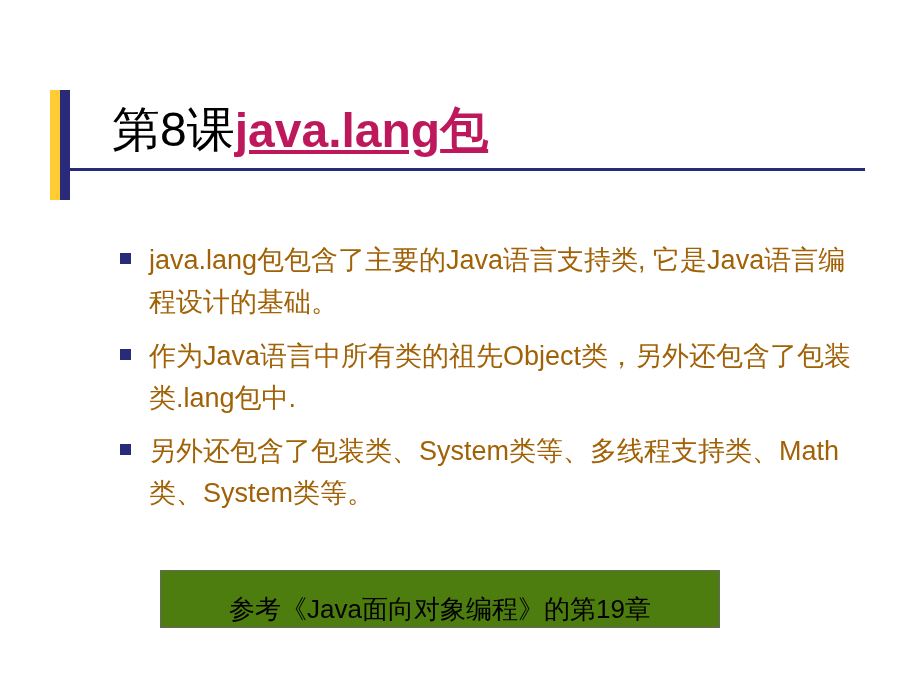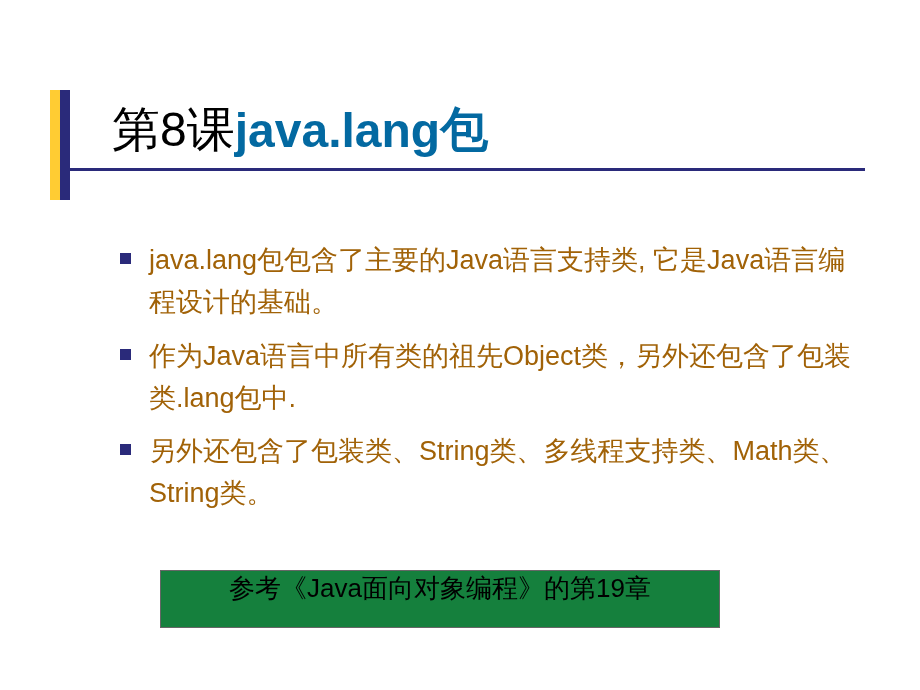--- a/index.html
+++ b/index.html
@@ -43,21 +43,22 @@
       height: 60px;
     }
     .title-light {
       font-size: 48px;
       font-weight: normal;
       color: #000;
     }
     .title-bold {
       font-size: 48px;
       font-weight: bold;
-      color: #0369a1;
+      color: #be185d;
+      text-decoration: underline;
     }
     .title-underline {
       position: absolute;
       top: 168px;
       left: 62px;
       right: 55px;
       height: 3px;
       background: #2a2a7a;
     }
     .content {
@@ -83,23 +84,23 @@
       font-size: 27px;
       color: #a16207;
     }
     .reference-box {
       position: absolute;
       top: 570px;
       left: 160px;
       width: 560px;
       height: 58px;
       border: 1px solid #666;
-      background: #15803d;
+      background: #4d7c0f;
       display: flex;
-      align-items: flex-start;
+      align-items: flex-end;
       justify-content: center;
       font-size: 26px;
       color: #000;
     }
   </style>
 </head>
 <body>
 
 <div class="title-area">
   <div class="title-bar-yellow"></div>
@@ -117,19 +118,19 @@
   <div class="bullet-item">
     <div class="bullet-marker"></div>
     <div class="bullet-text">java.lang包包含了主要的Java语言支持类, 它是Java语言编程设计的基础。</div>
   </div>
   <div class="bullet-item">
     <div class="bullet-marker"></div>
     <div class="bullet-text">作为Java语言中所有类的祖先Object类，另外还包含了包装类.lang包中.</div>
   </div>
   <div class="bullet-item">
     <div class="bullet-marker"></div>
-    <div class="bullet-text">另外还包含了包装类、String类、多线程支持类、Math类、String类。</div>
+    <div class="bullet-text">另外还包含了包装类、System类等、多线程支持类、Math类、System类等。</div>
   </div>
 </div>
 
 <div class="reference-box">
   <span>参考《Java面向对象编程》的第19章</span>
 </div>
 
 </body></html>

